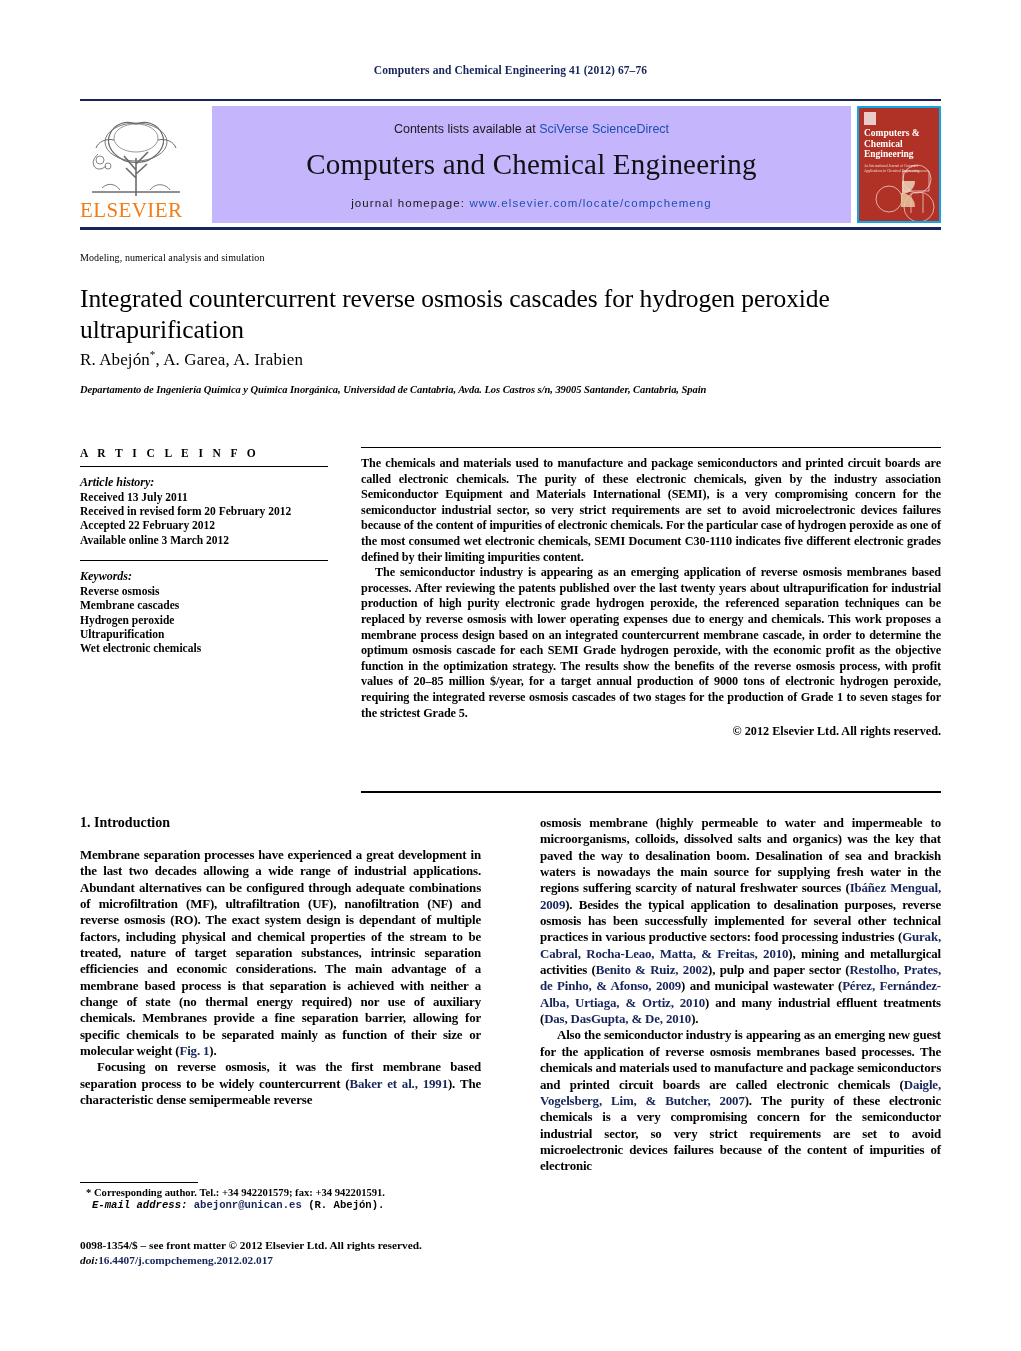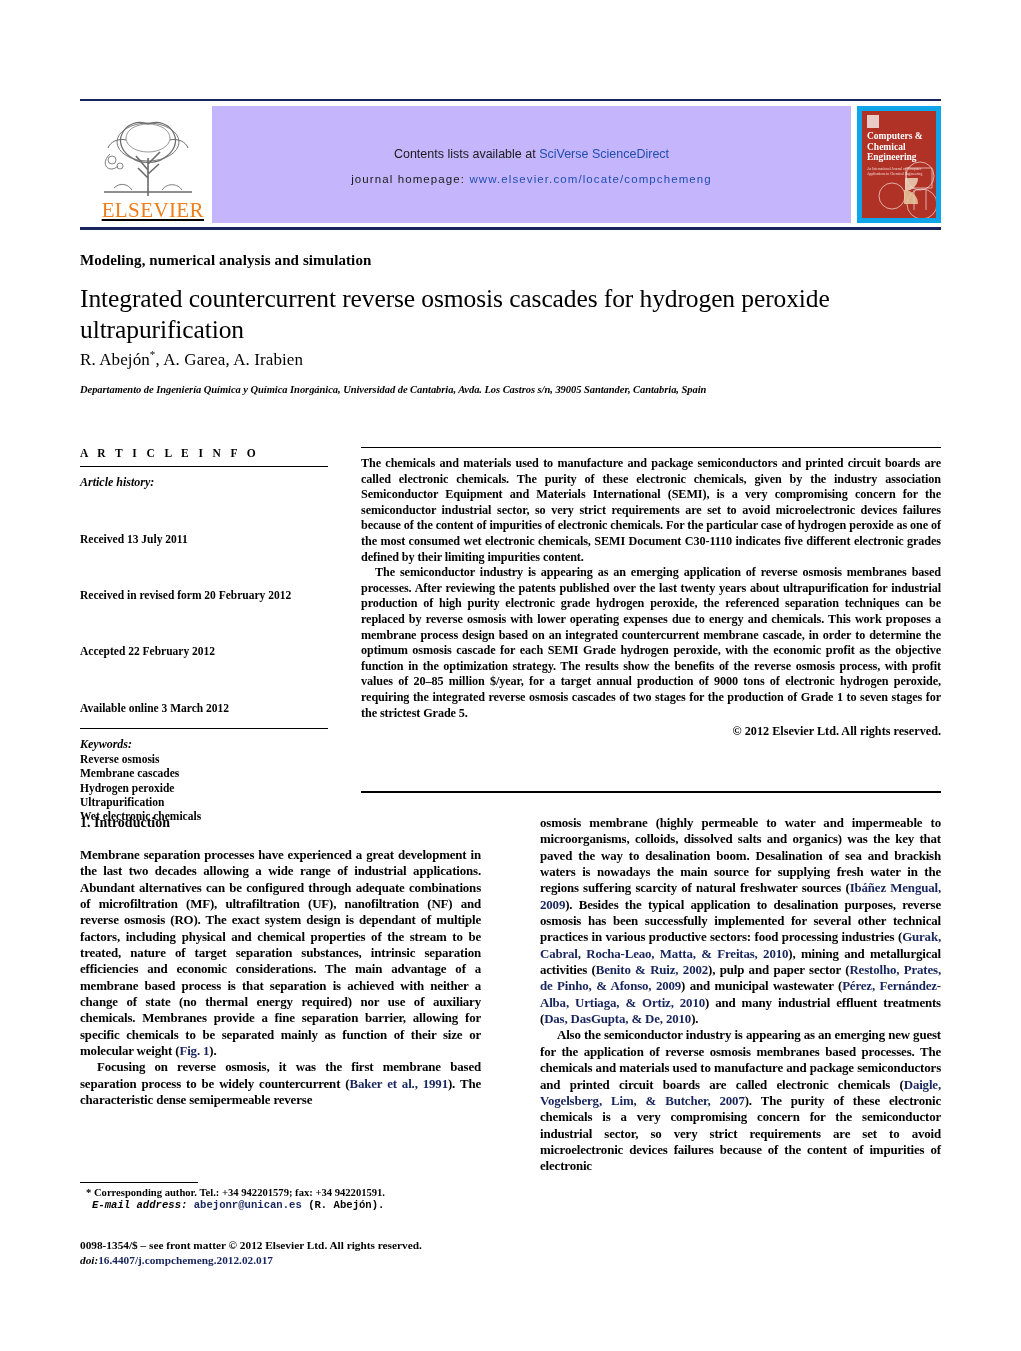--- a/index.html
+++ b/index.html
@@ -46,25 +46,24 @@
     display: flex;
     align-items: stretch;
     height: 117px;
     margin-top: 5px;
   }
   .elsevier-logo {
     width: 124px;
     flex: 0 0 124px;
     display: flex;
     flex-direction: column;
-    align-items: flex-end;
+    align-items: flex-start;
     justify-content: flex-end;
     padding-bottom: 2px;
     box-sizing: border-box;
-    text-decoration: underline;
   }
   .tree-svg { display:block; }
   .elsevier-word {
     font-family: "Liberation Serif", serif;
     color: #f07d19;
     font-size: 21px;
     letter-spacing: 0.4px;
     line-height: 1;
     font-weight: 400;
   }
@@ -98,21 +97,21 @@
     font-size: 11.5px;
     letter-spacing: 1.1px;
     color: #1a1a1a;
   }
   .homepage-line .hp-link { color: #1f4eb0; }
 
   .cover-thumb {
     width: 84px;
     flex: 0 0 84px;
     background: #b03226;
-    border: 5px solid #0ea5e9;
+    border: 2px solid #0ea5e9;
     box-sizing: border-box;
     position: relative;
     overflow: hidden;
   }
   .cover-title {
     position: absolute;
     left: 5px; top: 20px;
     right: 4px;
     font-family: "Liberation Serif", serif;
     font-size: 9.5px;
@@ -141,22 +140,22 @@
     left: 80px;
     top: 227px;
     width: 861px;
     border-top: 3px solid #17255c;
   }
 
   
   .section-line {
     position: absolute;
     left: 80px; top: 252px;
-    font-size: 15px;
-    font-weight: bold;
+    font-size: 10px;
+    font-weight: normal;
     letter-spacing: 0.1px;
   }
   .art-title {
     position: absolute;
     left: 80px; top: 283px;
     width: 830px;
     font-size: 25.5px;
     line-height: 31px;
     letter-spacing: -0.1px;
   }
@@ -191,21 +190,21 @@
   .hdr-caps {
     font-family: "Liberation Serif", serif;
     font-weight: bold;
     font-size: 11.5px;
     letter-spacing: 3.4px;
     margin-bottom: 7px;
   }
   .rule-thin { border-top: 1.6px solid #000; margin-bottom: 8px; }
   .rule-thin2 { border-top: 1.6px solid #000; margin: 13px 0 8px 0; }
   .ital-lbl { font-style: italic; font-weight: bold; font-size: 12px; }
-  .info-line { font-size: 11.5px; line-height: 14.2px; font-weight: bold; margin-top: 42px; }
+  .info-line { font-size: 11.5px; line-height: 14.2px; font-weight: bold; }
   .kw-line { font-size: 11.5px; line-height: 14.4px; font-weight: bold; }
 
   .abs-body {
     font-size: 12.2px;
     line-height: 15.6px;
     text-align: justify;
     font-weight: bold;
     letter-spacing: -0.1px;
   }
   .abs-body p { margin: 0; }
@@ -281,20 +280,21 @@
     font-weight: bold;
   }
   .issn-block .doi { font-style: italic; }
   .link-blue { color: #17255c; }
 </style>
 </head>
 <body>
 
 <div class="page">
 
+  <div class="runhead">Computers and Chemical Engineering 41 (2012) 67–76</div>
 
   <div class="masthead">
     <div class="masthead-inner">
 
       <div class="elsevier-logo">
         <svg class="tree-svg" width="112" height="88" viewBox="0 0 112 88" aria-hidden="true">
           <g stroke="#6b6b6b" stroke-width="1" fill="none">
             <path d="M56 84 L56 46 M56 58 L44 44 M56 52 L68 40 M56 66 L46 56 M56 62 L67 52" stroke-width="1.6"></path>
             <path d="M40 46 C30 40 26 30 30 22 C34 12 46 8 56 12 C66 8 78 12 82 22 C86 30 82 40 72 46 C64 52 48 52 40 46 Z" stroke-width="1.2"></path>
             <path d="M34 28 C26 26 18 30 16 36 M78 28 C86 26 94 30 96 36" stroke-width="1"></path>
@@ -307,20 +307,21 @@
             <path d="M22 76 C28 70 36 72 40 78 M70 78 C76 70 86 72 90 78" stroke-width="0.9"></path>
           </g>
         </svg>
         <div class="elsevier-word">ELSEVIER</div>
       </div>
 
       <div class="journal-band">
         <div class="contents-line">
           <span>Contents lists available at </span><span class="sd-link">SciVerse ScienceDirect</span>
         </div>
+        <div class="journal-name">Computers and Chemical Engineering</div>
         <div class="homepage-line">
           <span>journal homepage: </span><span class="hp-link">www.elsevier.com/locate/compchemeng</span>
         </div>
       </div>
 
       <div class="cover-thumb">
         <div class="cover-elsevier-mark"></div>
         <div class="cover-title">Computers &amp; Chemical Engineering</div>
         <div class="cover-sub">An International Journal of Computer Applications in Chemical Engineering</div>
         <svg class="cover-circles" viewBox="0 0 84 58" aria-hidden="true">

